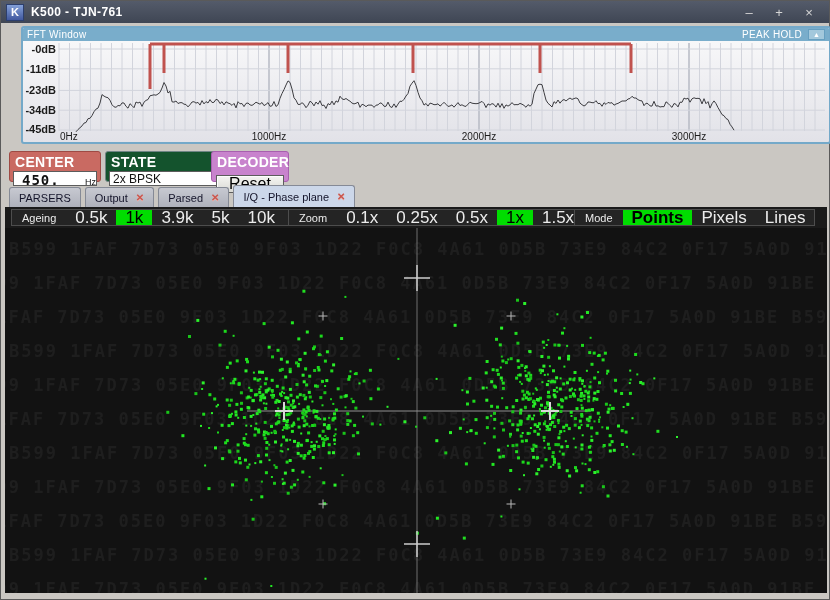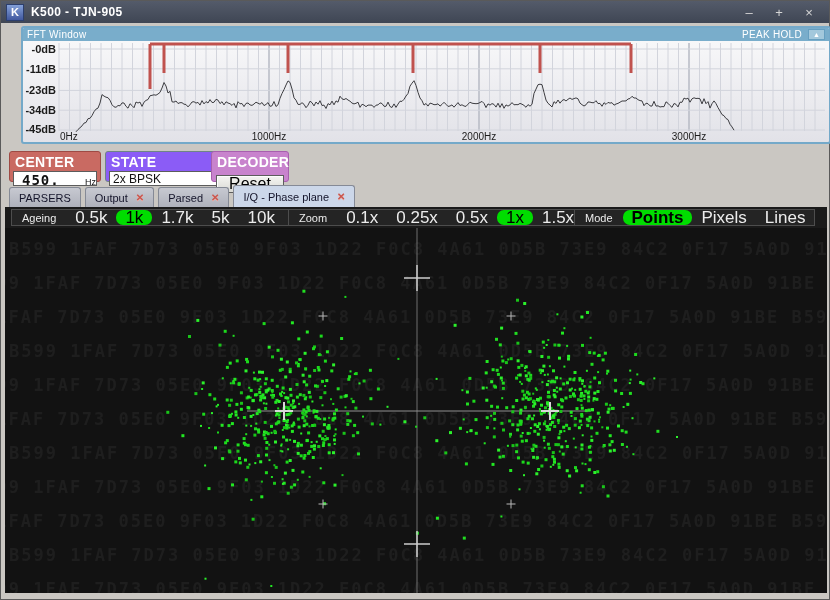--- a/index.html
+++ b/index.html
@@ -19,21 +19,21 @@
   .peak-hold{margin-left:auto;display:flex;align-items:center;gap:6px;}
   .ph-btn{width:17px;height:11px;background:#a3c8dc;border:1px solid #679fc0;color:#fff;font-size:7px;line-height:10px;text-align:center;box-sizing:border-box;}
   .fft-body{position:relative;height:101px;}
   #fft-svg{position:absolute;left:0;top:0;}
   .fft-ylab{position:absolute;left:0;width:33px;text-align:right;font-size:11px;font-weight:bold;color:#1b1b1b;}
   .fft-xlab{position:absolute;top:90px;font-size:10px;color:#1b1b1b;}
 
   
   .cpanel{position:absolute;top:150px;height:31px;border:1px solid;border-radius:3px;box-sizing:border-box;}
   #panel-center{left:8px;width:92px;background:#c96a62;border-color:#9e4a44;}
-  #panel-state{left:104px;width:121px;background:#8b5cf6;border-color:#6f8585;}
+  #panel-state{left:104px;width:121px;background:#14532d;border-color:#6f8585;}
   #panel-decoder{left:210px;width:78px;background:#c883cd;border-color:#a75fae;}
   .cp-label{font-size:14px;font-weight:bold;color:#fff;margin:2px 0 1px 5px;letter-spacing:.3px;}
   .cp-box{margin:0 3px;height:15px;background:#fff;border:1px solid #5c5c5c;display:flex;align-items:baseline;box-sizing:border-box;}
   #center-value{font-family:"DejaVu Sans Mono",monospace;font-weight:bold;font-size:14px;margin-left:8px;letter-spacing:1px;color:#111;}
   #center-unit{font-size:9px;margin-left:3px;color:#111;padding-left:8px;}
   #state-value{font-size:12px;margin-left:3px;color:#111;align-self:center;}
   .reset-btn{margin:5px 4px;height:16px;background:linear-gradient(#f5f5f2,#d9d9d4);border:1px solid #5d5d5d;box-shadow:inset 0 1px 0 #fdfdfd,inset 1px 0 0 #fdfdfd;font-size:16px;line-height:15px;text-align:center;color:#000;}
 
   
   .tabs-row{position:absolute;left:8px;top:184px;height:22px;display:flex;align-items:flex-end;}
@@ -42,35 +42,35 @@
   .tab-close{margin-left:8px;color:#c9564e;font-size:10px;font-weight:bold;text-shadow:0 1px 0 #e8b0aa;}
 
   
   .toolbar{position:absolute;left:4px;top:206px;width:822px;height:21px;background:#1a1a1a;}
   .tb-group{position:absolute;top:2px;height:17px;background:#242424;border:1px solid #4d4d4d;display:flex;align-items:center;box-sizing:border-box;}
   #tb-ageing{left:6px;}
   #tb-zoom{left:283px;}
   #tb-mode{left:569px;}
   .tb-label{color:#ececec;font-size:11px;padding:0 10px;}
   .tb-btn{color:#ececec;font-size:17px;padding:0 9px;height:15px;line-height:15px;white-space:nowrap;}
-  .tb-btn.sel{color:#000;border-radius:7px;}
+  .tb-btn.sel{color:#000;}
 
   
   .iq-display{position:absolute;left:4px;top:227px;width:822px;height:365px;background:#121212;overflow:hidden;}
   #watermark{position:absolute;left:4px;top:4px;width:100%;color:rgba(255,255,255,0.05);font-family:"DejaVu Sans Mono",monospace;font-weight:bold;font-size:17px;line-height:34px;white-space:nowrap;letter-spacing:2px;}
   #iq-svg{position:absolute;left:0;top:0;}
 </style>
 </head>
 <body>
 
 <div id="window">
 
   <div class="titlebar">
     <div class="app-icon">K</div>
-    <div class="title-text">K500 - TJN-905</div>
+    <div class="title-text">K500 - TJN-761</div>
     <div class="win-controls">
       <span class="win-btn">–</span>
       <span class="win-btn">+</span>
       <span class="win-btn">×</span>
     </div>
   </div>
 
   <div class="fft-panel" id="fft-panel" style="border-color: rgb(116, 169, 201);">
     <div class="fft-header" id="fft-header" style="background: rgb(121, 173, 203);">
       <span>FFT Window</span>
@@ -217,21 +217,21 @@
       <span>I/Q - Phase plane</span>
       <span class="tab-close">✕</span>
     </div>
   </div>
 
   <div class="toolbar">
     <div class="tb-group" id="tb-ageing">
       <span class="tb-label">Ageing</span>
       <span class="tb-btn">0.5k</span>
       <span class="tb-btn sel" style="background: rgb(0, 221, 0);">1k</span>
-      <span class="tb-btn">1.7k</span>
+      <span class="tb-btn">3.9k</span>
       <span class="tb-btn">5k</span>
       <span class="tb-btn">10k</span>
       <span class="tb-btn">15k</span>
     </div>
     <div class="tb-group" id="tb-zoom">
       <span class="tb-label">Zoom</span>
       <span class="tb-btn">0.1x</span>
       <span class="tb-btn">0.25x</span>
       <span class="tb-btn">0.5x</span>
       <span class="tb-btn sel" style="background: rgb(0, 221, 0);">1x</span>

